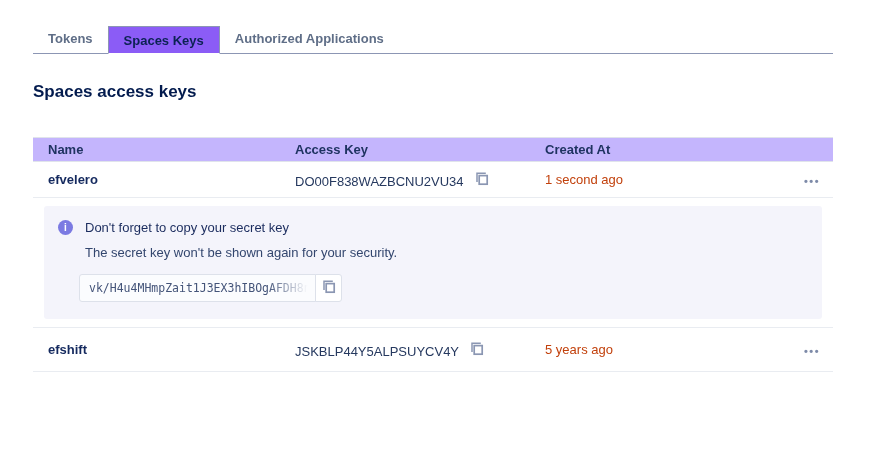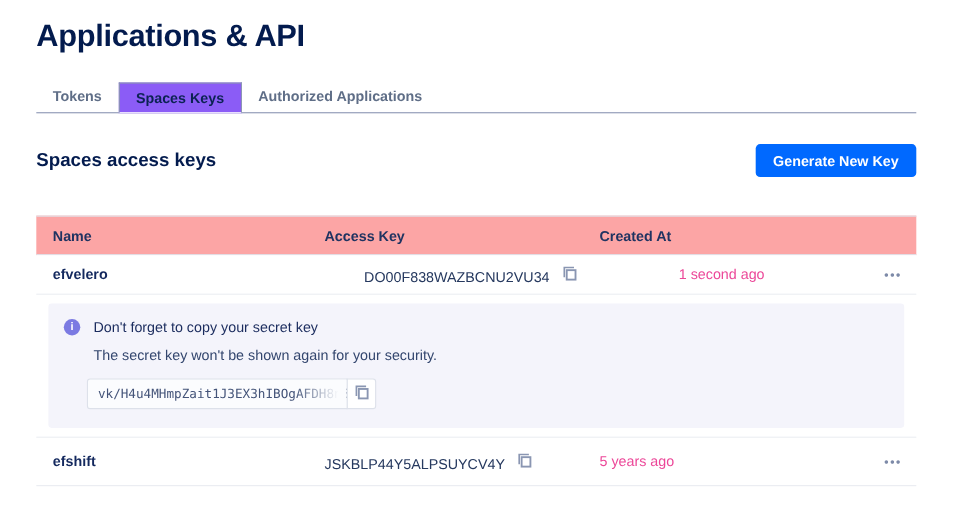--- a/index.html
+++ b/index.html
@@ -21,29 +21,29 @@
   .section-heading { font-size: 17px; font-weight: 700; color: #031b4e; }
   .section-desc { margin-top: 10px; font-size: 14px; color: #4e5d7a; }
   .section-desc a { color: #0069ff; text-decoration: underline; cursor: pointer; }
   .btn-primary { background: #0069ff; color: #fff; border: none; border-radius: 4px;
                  font-family: "Liberation Sans", sans-serif; font-size: 13px; font-weight: 700;
                  height: 30px; padding: 0 16px; cursor: pointer; }
 
   
   .table { margin-top: 35px; }
   .grid-row { display: grid; grid-template-columns: 262px 250px 1fr 40px; align-items: center; }
-  .thead { background: #fca5a5; border-top: 1px solid #e0e4eb; border-bottom: 1px solid #e0e4eb;
-           height: 36px; font-size: 13px; font-weight: 700; color: #1f3361; }
+  .thead { background: #c4b5fd; border-top: 1px solid #e0e4eb; border-bottom: 1px solid #e0e4eb;
+           height: 25px; font-size: 13px; font-weight: 700; color: #1f3361; }
   .th-name, .cell-name { padding-left: 15px; }
   .row { border-bottom: 1px solid #e9ecf1; background: #fff; }
-  .row.r1 { height: 36px; gap: 36px; }
+  .row.r1 { height: 36px; }
   .row.r2 { height: 44px; }
   .cell-name { font-size: 13px; font-weight: 700; color: #14295e; }
   .cell-key { display: flex; align-items: flex-end; gap: 10px; font-size: 13px; color: #26395f; }
-  .cell-created { font-size: 13px; color: #ec4899; }
+  .cell-created { font-size: 13px; color: #c2410c; }
   .icon-btn { background: none; border: none; padding: 0; cursor: pointer; display: inline-flex; align-items: center; }
   .cell-actions { text-align: right; padding-right: 13px; }
   .menu-btn { background: none; border: none; cursor: pointer; color: #7d8aa8; font-size: 11px;
               font-weight: 700; letter-spacing: 1.5px; line-height: 10px; }
 
   
   .info-row { border-bottom: 1px solid #e9ecf1; padding: 8px 11px; background: #fff; }
   .notice-panel { background: #f4f4fb; border-radius: 3px; padding: 14px 14px 17px 14px; }
   .notice-head { display: flex; align-items: center; gap: 12px; }
   .info-icon { width: 15px; height: 15px; border-radius: 50%; background: #7b7ae2; color: #ffffff;
@@ -60,33 +60,31 @@
                   background: linear-gradient(to right, rgba(251,252,254,0), #fbfcfe 85%); }
   .secret-copy { width: 27px; height: 28px; margin-left: -1px; border: 1px solid #dde1ea;
                  border-radius: 0 3px 3px 0; background: #ffffff; cursor: pointer;
                  display: flex; align-items: center; justify-content: center; padding: 0; }
 </style>
 </head>
 <body>
 
 <div class="page">
 
-  <h1 class="page-title">Applications &amp; API</h1>
 
   <div class="tabbar">
     <div class="tab">Tokens</div>
     <div class="tab active">Spaces Keys</div>
     <div class="tab">Authorized Applications</div>
   </div>
 
   <div class="section-head">
     <div>
       <div class="section-heading">Spaces access keys</div>
     </div>
-    <button class="btn-primary">Generate New Key</button>
   </div>
 
   <div class="table">
 
     <div class="grid-row thead">
       <div class="th-name">Name</div>
       <div>Access Key</div>
       <div>Created At</div>
       <div></div>
     </div>

